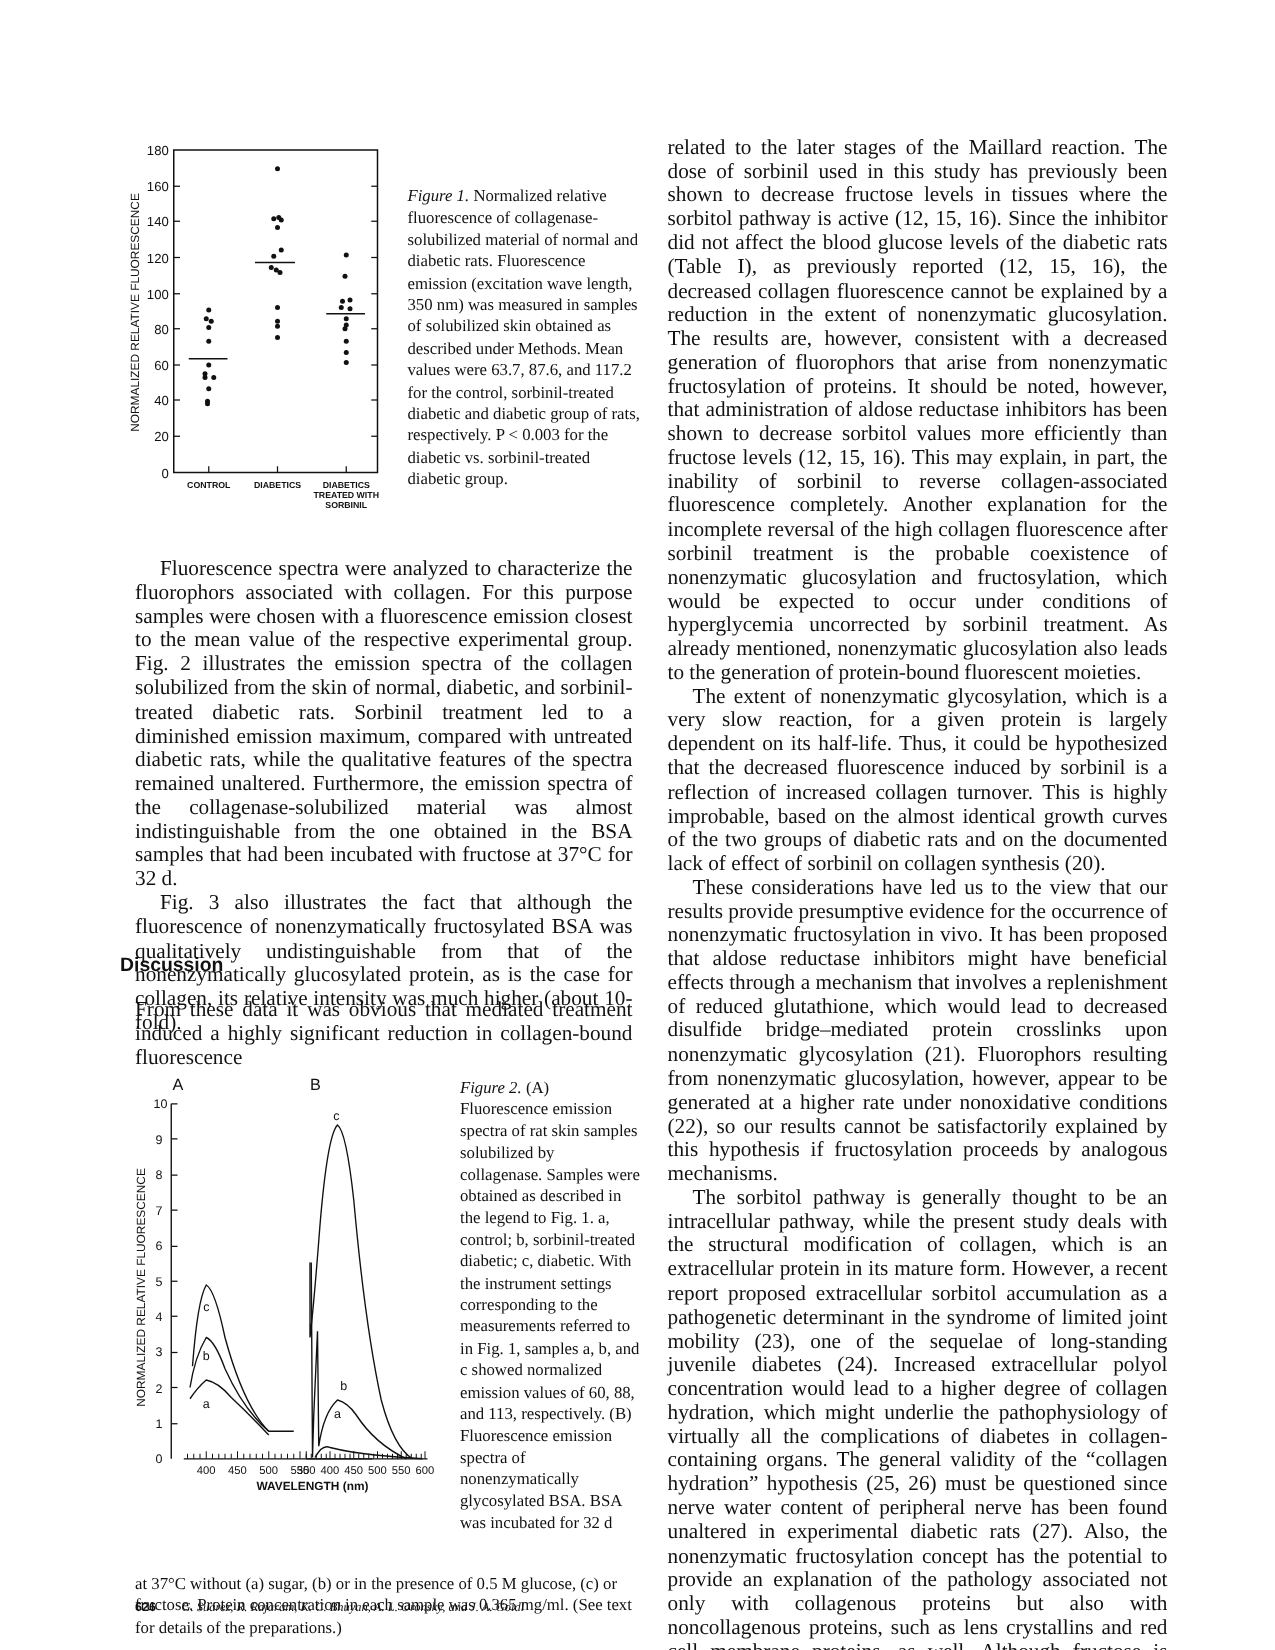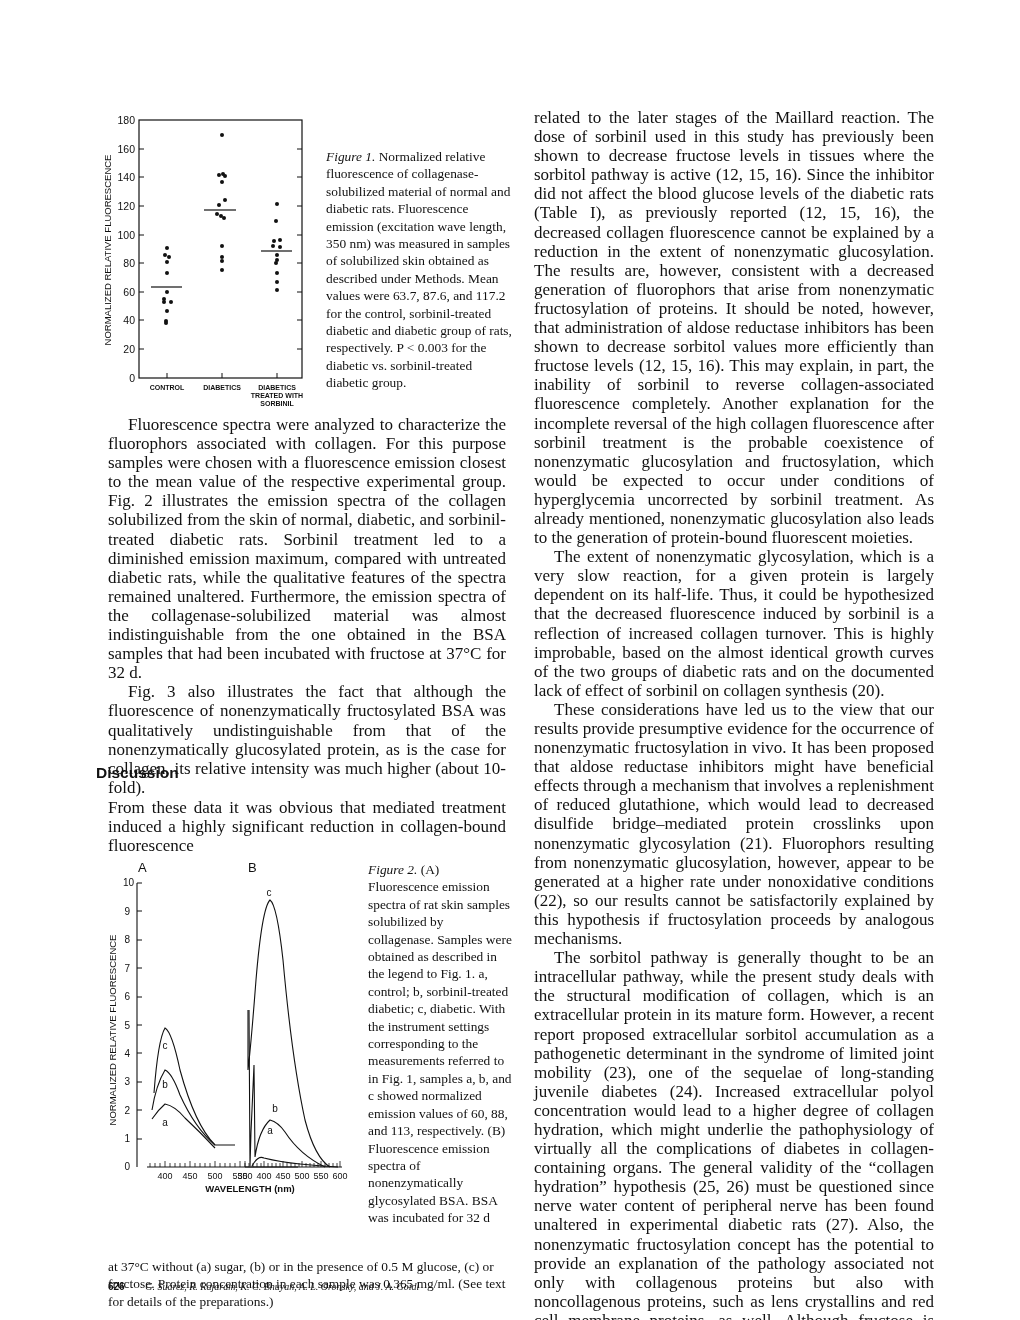--- a/index.html
+++ b/index.html
@@ -115,21 +115,21 @@
     </g>
     <line x1="181" y1="151" x2="212" y2="151" stroke="#111" stroke-width="1.2"></line>
   </svg>
 </div>
 
 <div class="abs caption" style="left:326px; top:148px; width:186px;">
   <i>Figure 1.</i>
   <span>Normalized relative fluorescence of collagenase-solubilized material of normal and diabetic rats. Fluorescence emission (excitation wave length, 350 nm) was measured in samples of solubilized skin obtained as described under Methods. Mean values were 63.7, 87.6, and 117.2 for the control, sorbinil-treated diabetic and diabetic group of rats, respectively. P &lt; 0.003 for the diabetic vs. sorbinil-treated diabetic group.</span>
 </div>
 
-<div class="abs para" style="left:108px; top:415px; width:398px;">
+<div class="abs para" style="left:108px; top:445px; width:398px;">
   <p>Fluorescence spectra were analyzed to characterize the fluorophors associated with collagen. For this purpose samples were chosen with a fluorescence emission closest to the mean value of the respective experimental group. Fig. 2 illustrates the emission spectra of the collagen solubilized from the skin of normal, diabetic, and sorbinil-treated diabetic rats. Sorbinil treatment led to a diminished emission maximum, compared with untreated diabetic rats, while the qualitative features of the spectra remained unaltered. Furthermore, the emission spectra of the collagenase-solubilized material was almost indistinguishable from the one obtained in the BSA samples that had been incubated with fructose at 37°C for 32 d.</p>
   <p>Fig. 3 also illustrates the fact that although the fluorescence of nonenzymatically fructosylated BSA was qualitatively undistinguishable from that of the nonenzymatically glucosylated protein, as is the case for collagen, its relative intensity was much higher (about 10-fold).</p>
 </div>
 <div class="abs heading" style="left:96px; top:764px;">Discussion</div>
 <div class="abs para" style="left:108px; top:798px; width:398px;">
   <p class="noindent">From these data it was obvious that mediated treatment induced a highly significant reduction in collagen-bound fluorescence</p>
 </div>
 
 <div class="abs" style="left:80px; top:850px; width:270px; height:260px;">
   <svg width="270" height="260" viewBox="0 0 270 260">

